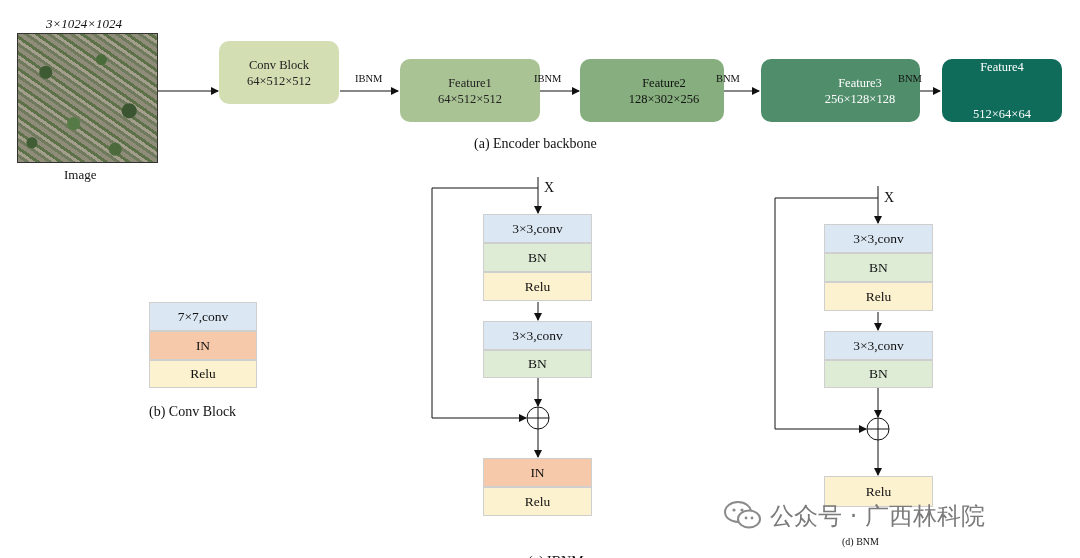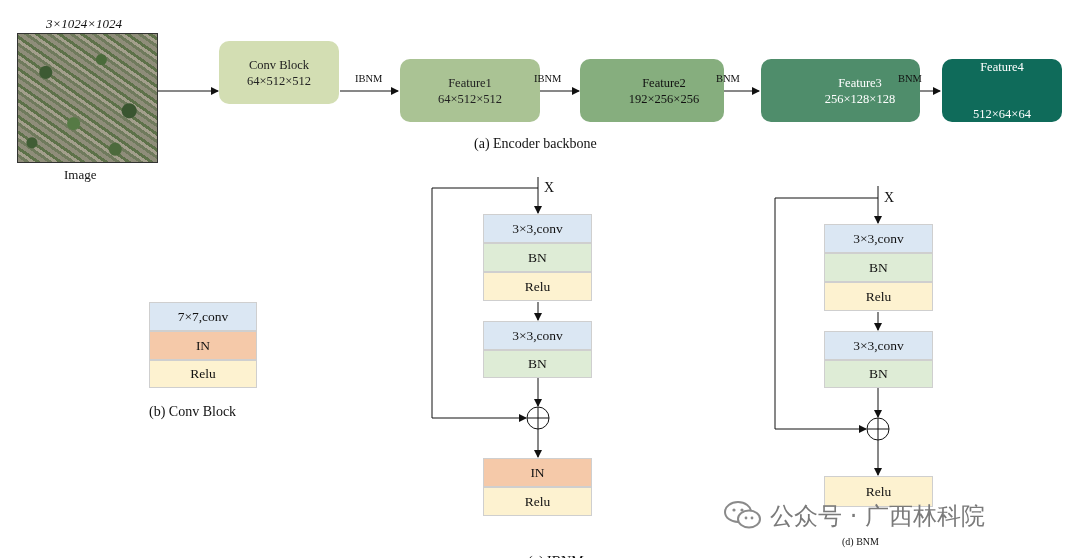--- a/index.html
+++ b/index.html
@@ -67,21 +67,21 @@
 <div class="feat" style="left:219px;top:41px;width:120px;height:63px;background:#d3deb3;color:#222;">
   <span>Conv Block</span>
   <span>64×512×512</span>
 </div>
 <div class="feat" style="left:400px;top:59px;width:140px;height:63px;background:#aac394;color:#222;">
   <span>Feature1</span>
   <span>64×512×512</span>
 </div>
 <div class="feat" style="left:580px;top:59px;width:120px;height:63px;background:#86ae7e;color:#111;padding-left:24px;">
   <span>Feature2</span>
-  <span>192×256×256</span>
+  <span>128×302×256</span>
 </div>
 <div class="feat" style="left:761px;top:59px;width:120px;height:63px;background:#4f8d6b;color:#fff;padding-left:39px;">
   <span>Feature3</span>
   <span>256×128×128</span>
 </div>
 <div class="feat" style="left:942px;top:59px;width:120px;height:63px;background:#0f6b5a;color:#fff;justify-content:space-between;">
   <span>Feature4</span>
   <span>512×64×64</span>
 </div>
 

